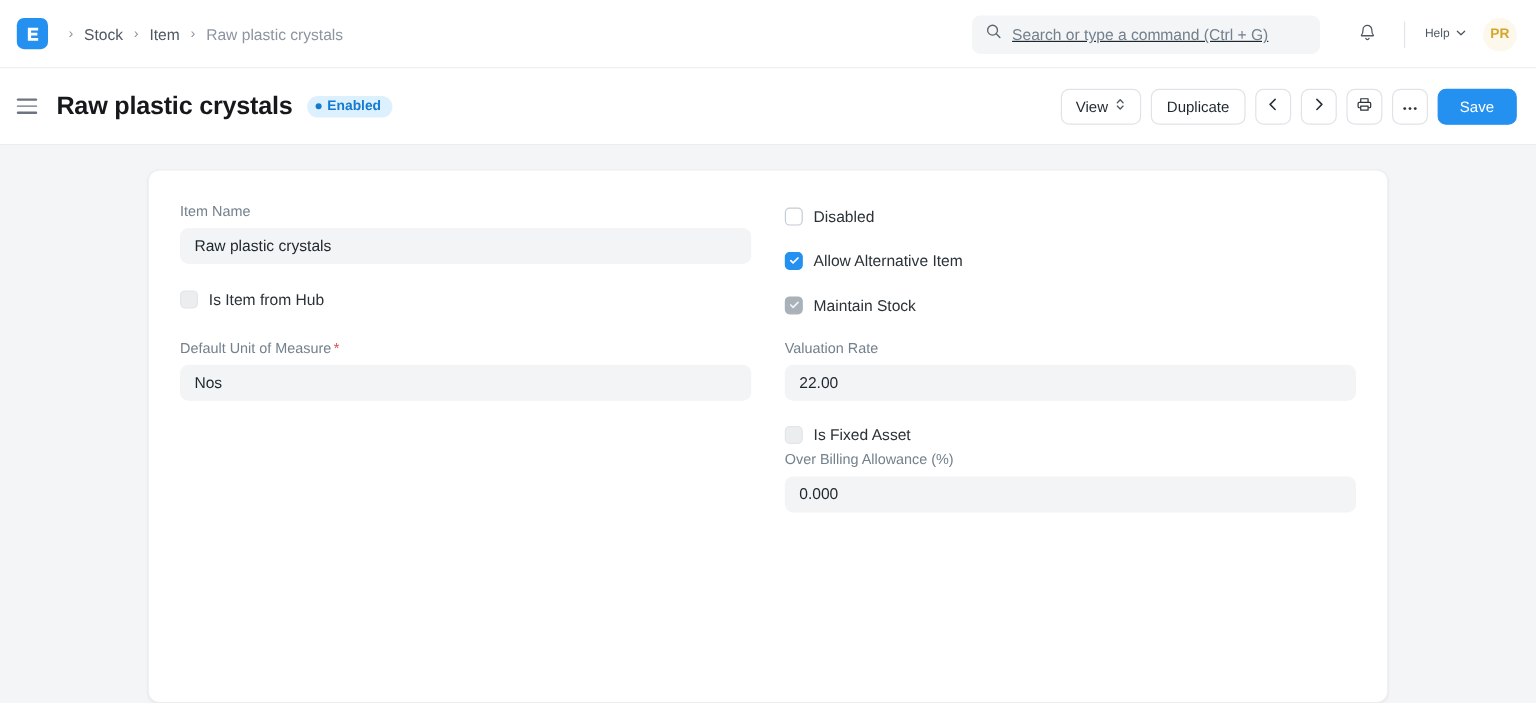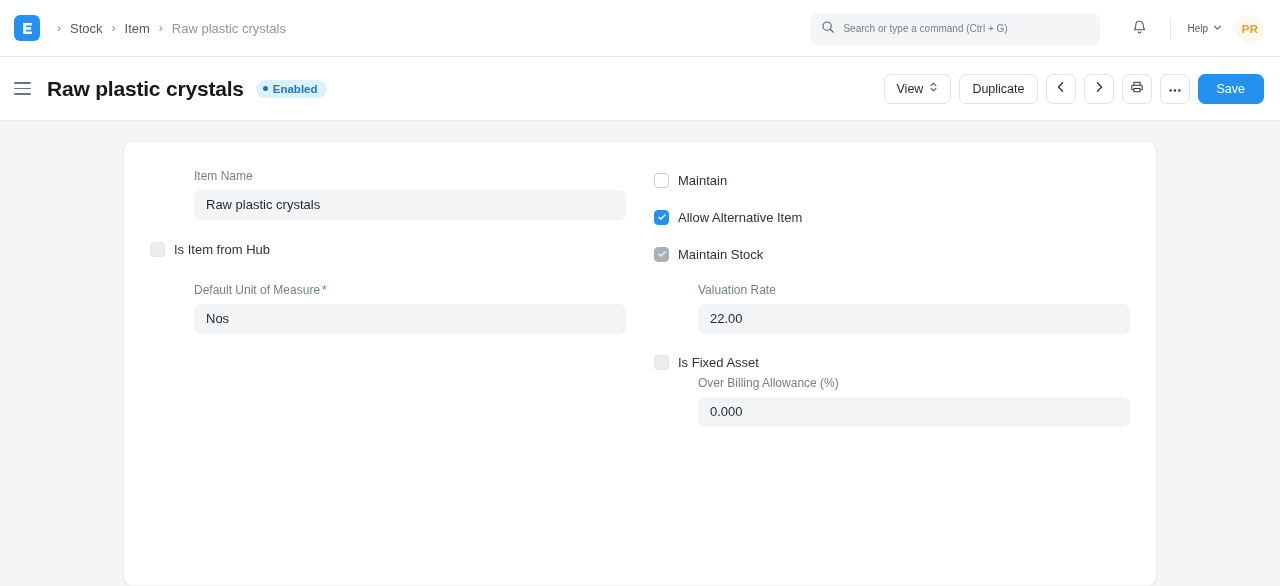--- a/index.html
+++ b/index.html
@@ -87,24 +87,25 @@
     padding: 0 10px;
     gap: 8px;
     margin-right: 24px;
   }
   .search-box svg { flex: 0 0 auto; }
   .search-input {
     border: none;
     outline: none;
     background: transparent;
     font-family: "Liberation Sans", sans-serif;
-    font-size: 10px;
+    font-size: 13px;
     color: #1f272e;
     width: 100%;
     padding: 0;
+    text-decoration: underline;
   }
   .search-input::placeholder { color: #73808d; }
 
   .bell-btn {
     width: 30px; height: 30px;
     display: flex; align-items: center; justify-content: center;
     background: none; border: none; cursor: pointer;
     margin-right: 16px;
   }
   .nav-divider {
@@ -233,21 +234,21 @@
     display: flex;
     gap: 28px;
     box-shadow: 0 1px 2px rgba(15,23,42,.04);
   }
 
   .col {
     flex: 1 1 0;
     min-width: 0;
   }
 
-  .field { margin-bottom: 14px; margin-left: 44px; }
+  .field { margin-bottom: 14px; }
   .field:last-child { margin-bottom: 0; }
 
   .field-label {
     font-size: 12px;
     color: #73808d;
     margin-bottom: 5px;
     display: block;
     line-height: 1.4;
   }
   .req-star { color: #e24c4c; margin-left: 2px; }
@@ -461,21 +462,21 @@
           <span>Default Unit of Measure</span><span class="req-star">*</span>
         </label>
         <input class="field-input" type="text" value="Nos" style="">
       </div>
     </div>
 
     <div class="col">
 
       <div class="check-row">
         <span class="cb"></span>
-        <span class="cb-label">Maintain</span>
+        <span class="cb-label">Disabled</span>
       </div>
 
       <div class="check-row">
         <span class="cb checked">
           <svg width="10" height="10" viewBox="0 0 12 12" fill="none" aria-hidden="true">
             <path d="M2.4 6.2l2.3 2.3 4.9-4.9" stroke="#ffffff" stroke-width="1.7" stroke-linecap="round" stroke-linejoin="round"></path>
           </svg>
         </span>
         <span class="cb-label">Allow Alternative Item</span>
       </div>

